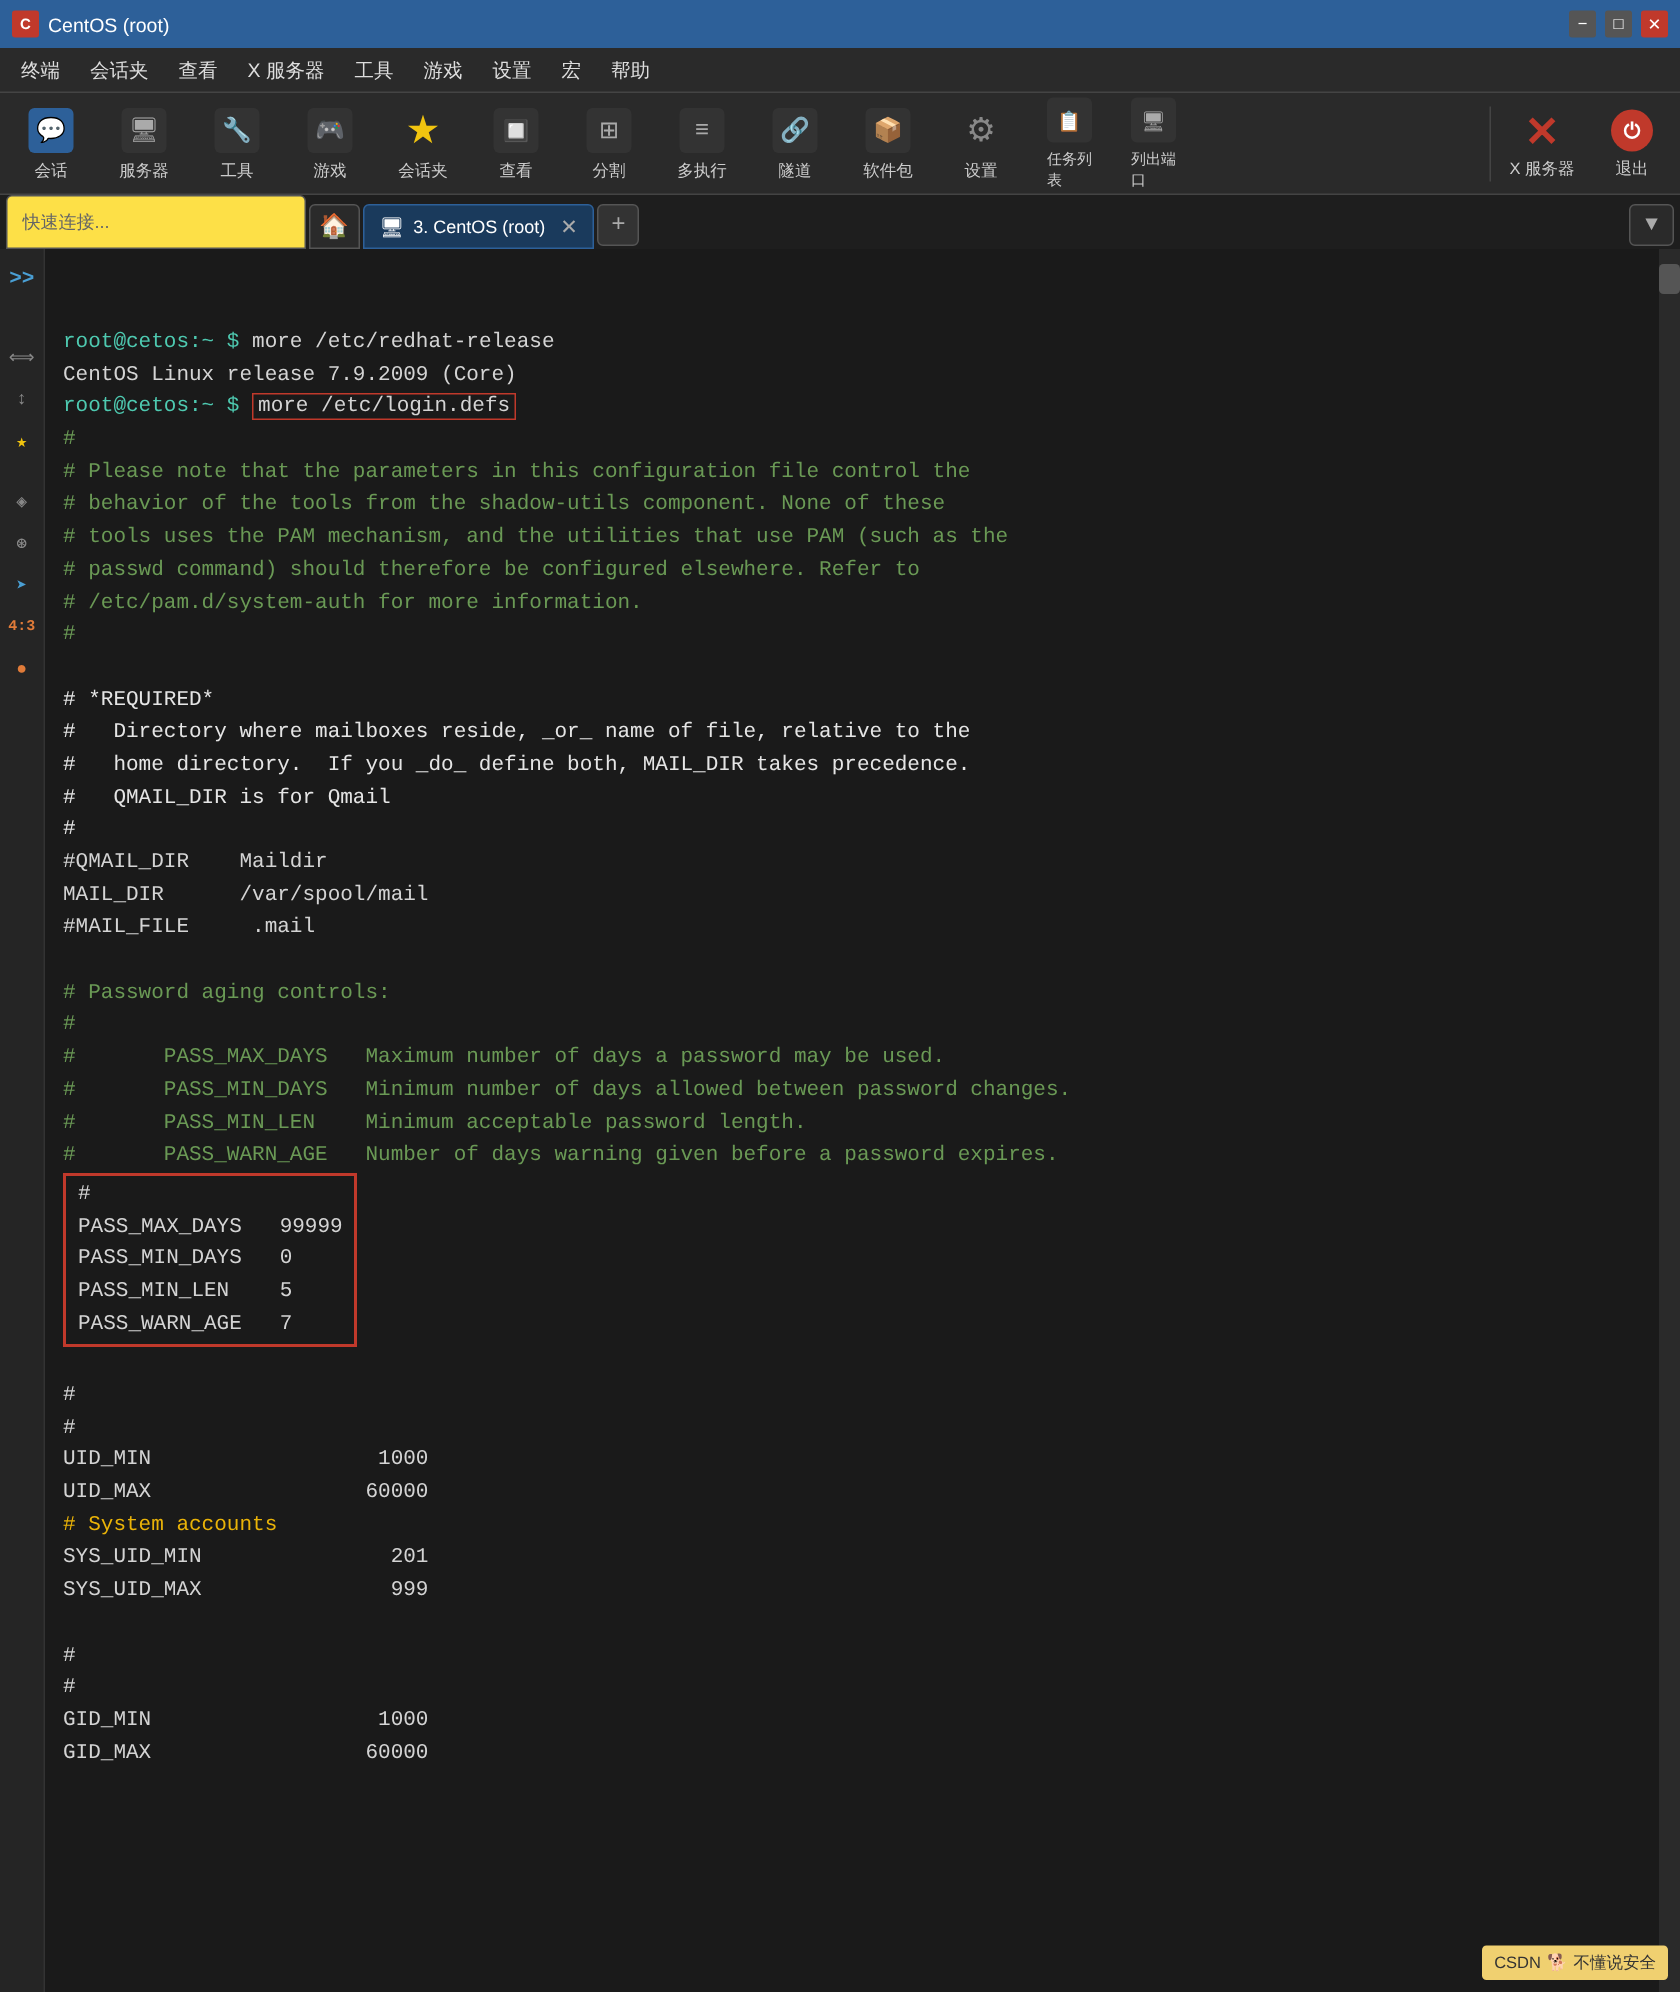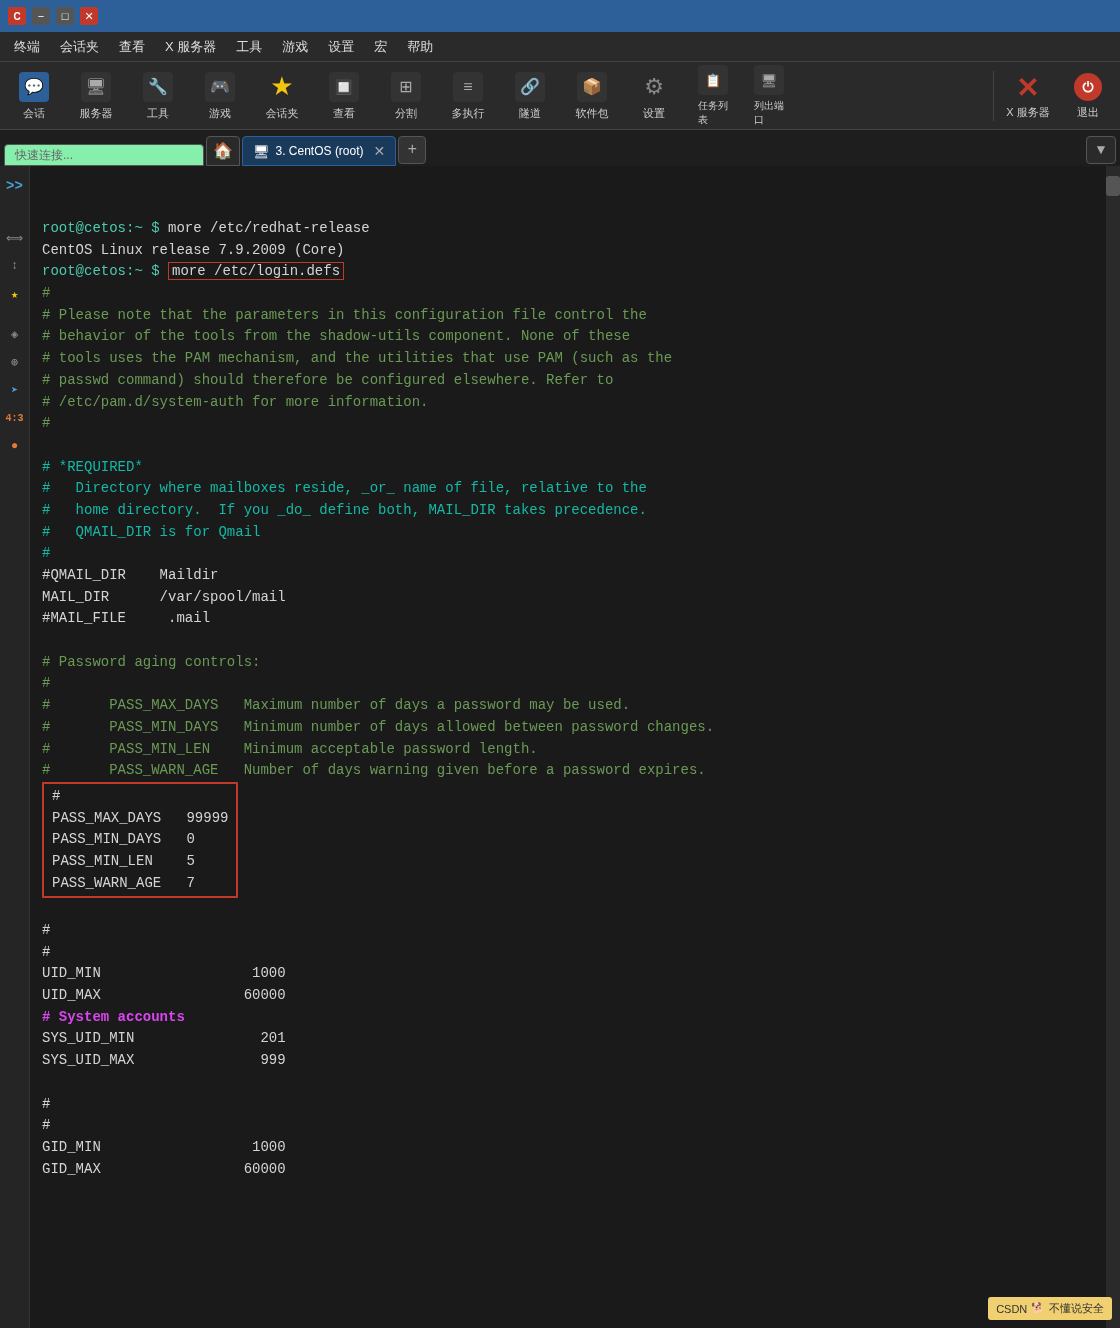--- a/index.html
+++ b/index.html
@@ -112,28 +112,28 @@
       background: #1e1e1e;
       height: 36px;
       display: flex;
       align-items: flex-end;
       padding: 0 4px;
       gap: 2px;
     }
     .tab-quick-connect {
       display: flex;
       align-items: center;
-      background: #86efac;
+      background: #fde047;
       border: 1px solid #555;
       border-radius: 4px 4px 0 0;
       padding: 4px 10px;
       color: #aaa;
       font-size: 12px;
       font-family: Arial, sans-serif;
-      height: 22px;
+      height: 36px;
       width: 200px;
     }
     .tab {
       display: flex;
       align-items: center;
       background: #1a3a5c;
       border: 1px solid #2d6099;
       border-radius: 4px 4px 0 0;
       padding: 4px 10px;
       color: #fff;
@@ -260,20 +260,21 @@
     .icon-gear {
       color: #888;
       font-size: 22px;
     }
   </style>
 </head>
 <body>
 
 <div class="title-bar">
   <div class="title-bar-icon">C</div>
+  <span class="title-bar-text">CentOS (root)</span>
   <div class="title-bar-controls">
     <button class="title-btn">−</button>
     <button class="title-btn">□</button>
     <button class="title-btn close">✕</button>
   </div>
 </div>
 
 <div class="menu-bar">
   <span class="menu-item">终端</span>
   <span class="menu-item">会话夹</span>
@@ -451,21 +452,21 @@
 CentOS Linux release 7.9.2009 (Core)
 <span style="color:#4ec9b0;">root@cetos:~ $</span> <span style="border:1px solid #c0392b;padding:0 3px;">more /etc/login.defs</span>
 <span style="color:#6a9955;">#
 # Please note that the parameters in this configuration file control the
 # behavior of the tools from the shadow-utils component. None of these
 # tools uses the PAM mechanism, and the utilities that use PAM (such as the
 # passwd command) should therefore be configured elsewhere. Refer to
 # /etc/pam.d/system-auth for more information.
 #</span>
 
-<span style="color:#14b8a6;"># *REQUIRED*
+<span style="color:#e5e5e5;"># *REQUIRED*
 #   Directory where mailboxes reside, _or_ name of file, relative to the
 #   home directory.  If you _do_ define both, MAIL_DIR takes precedence.
 #   QMAIL_DIR is for Qmail
 #</span>
 #QMAIL_DIR    Maildir
 MAIL_DIR      /var/spool/mail
 #MAIL_FILE     .mail
 
 <span style="color:#6a9955;"># Password aging controls:
 #
@@ -476,21 +477,21 @@
 <span style="display:inline-block;border:2px solid #c0392b;padding:2px 8px;">#
 PASS_MAX_DAYS   99999
 PASS_MIN_DAYS   0
 PASS_MIN_LEN    5
 PASS_WARN_AGE   7</span>
 
 #
 #
 UID_MIN                  1000
 UID_MAX                 60000
-<span style="color:#d946ef;font-weight:bold;"># System accounts</span>
+<span style="color:#eab308;"># System accounts</span>
 SYS_UID_MIN               201
 SYS_UID_MAX               999
 
 #
 #
 GID_MIN                  1000
 GID_MAX                 60000</pre>
   </div>
 
   <div class="scrollbar">

